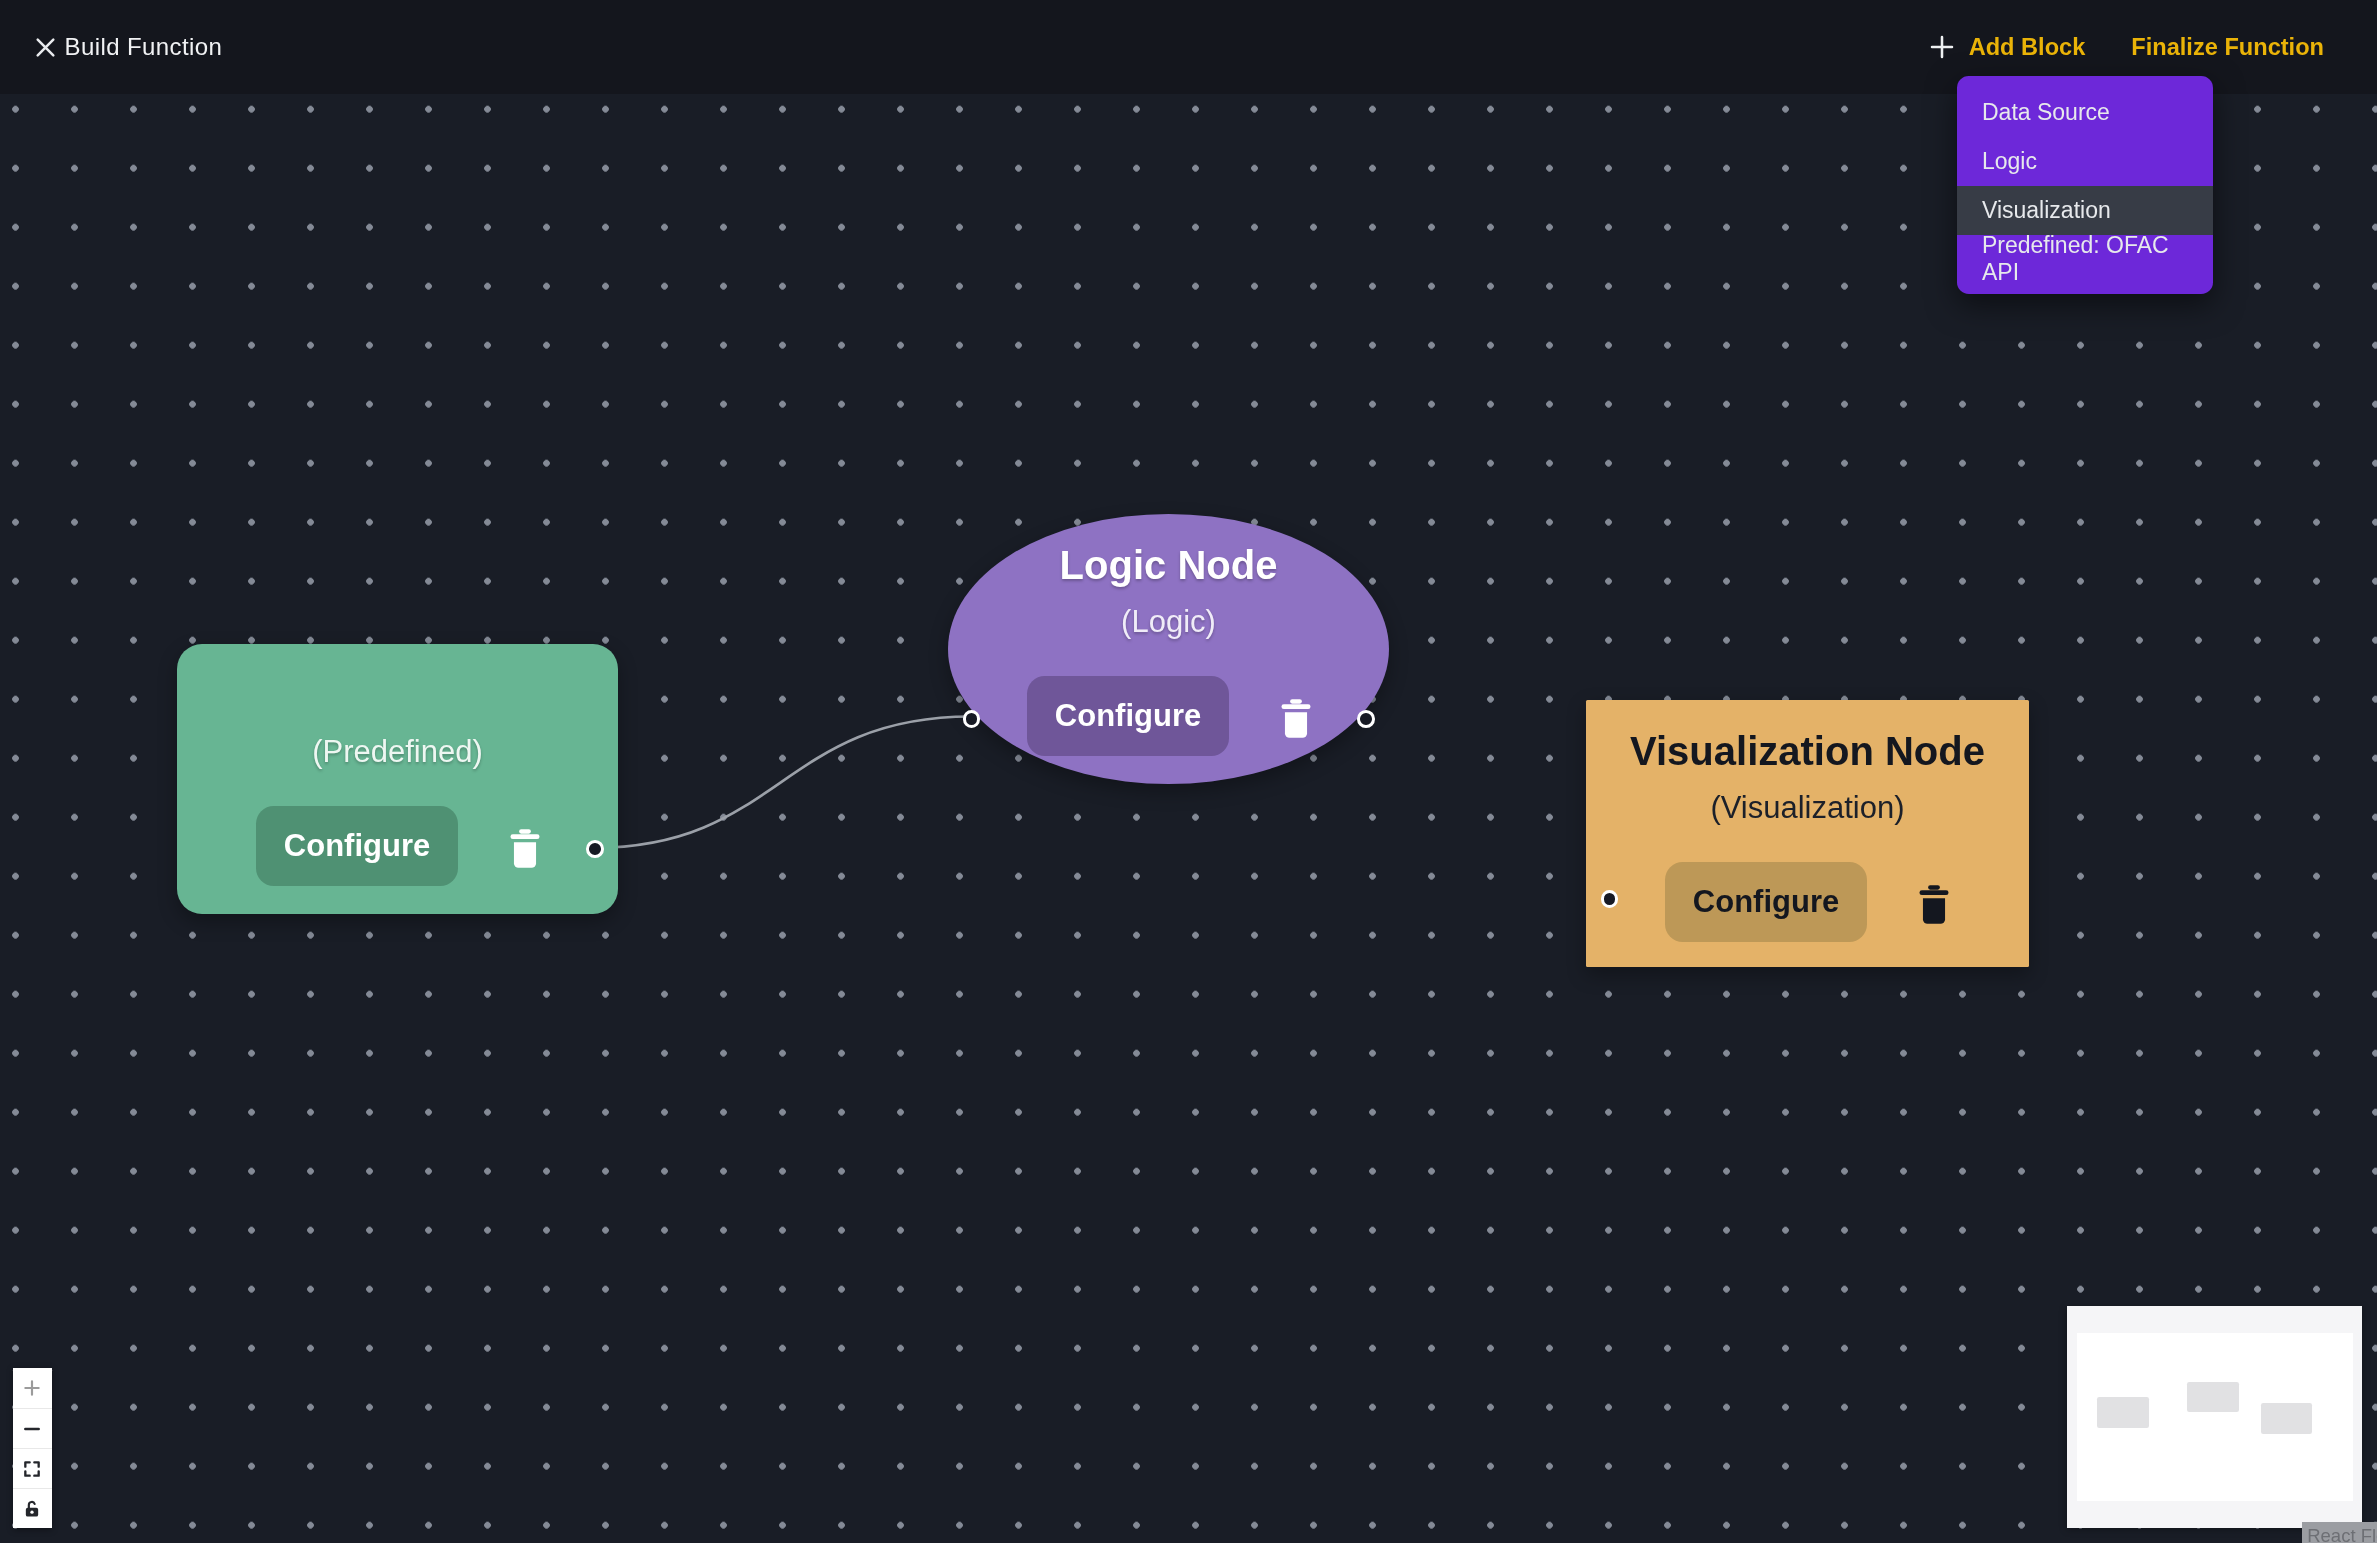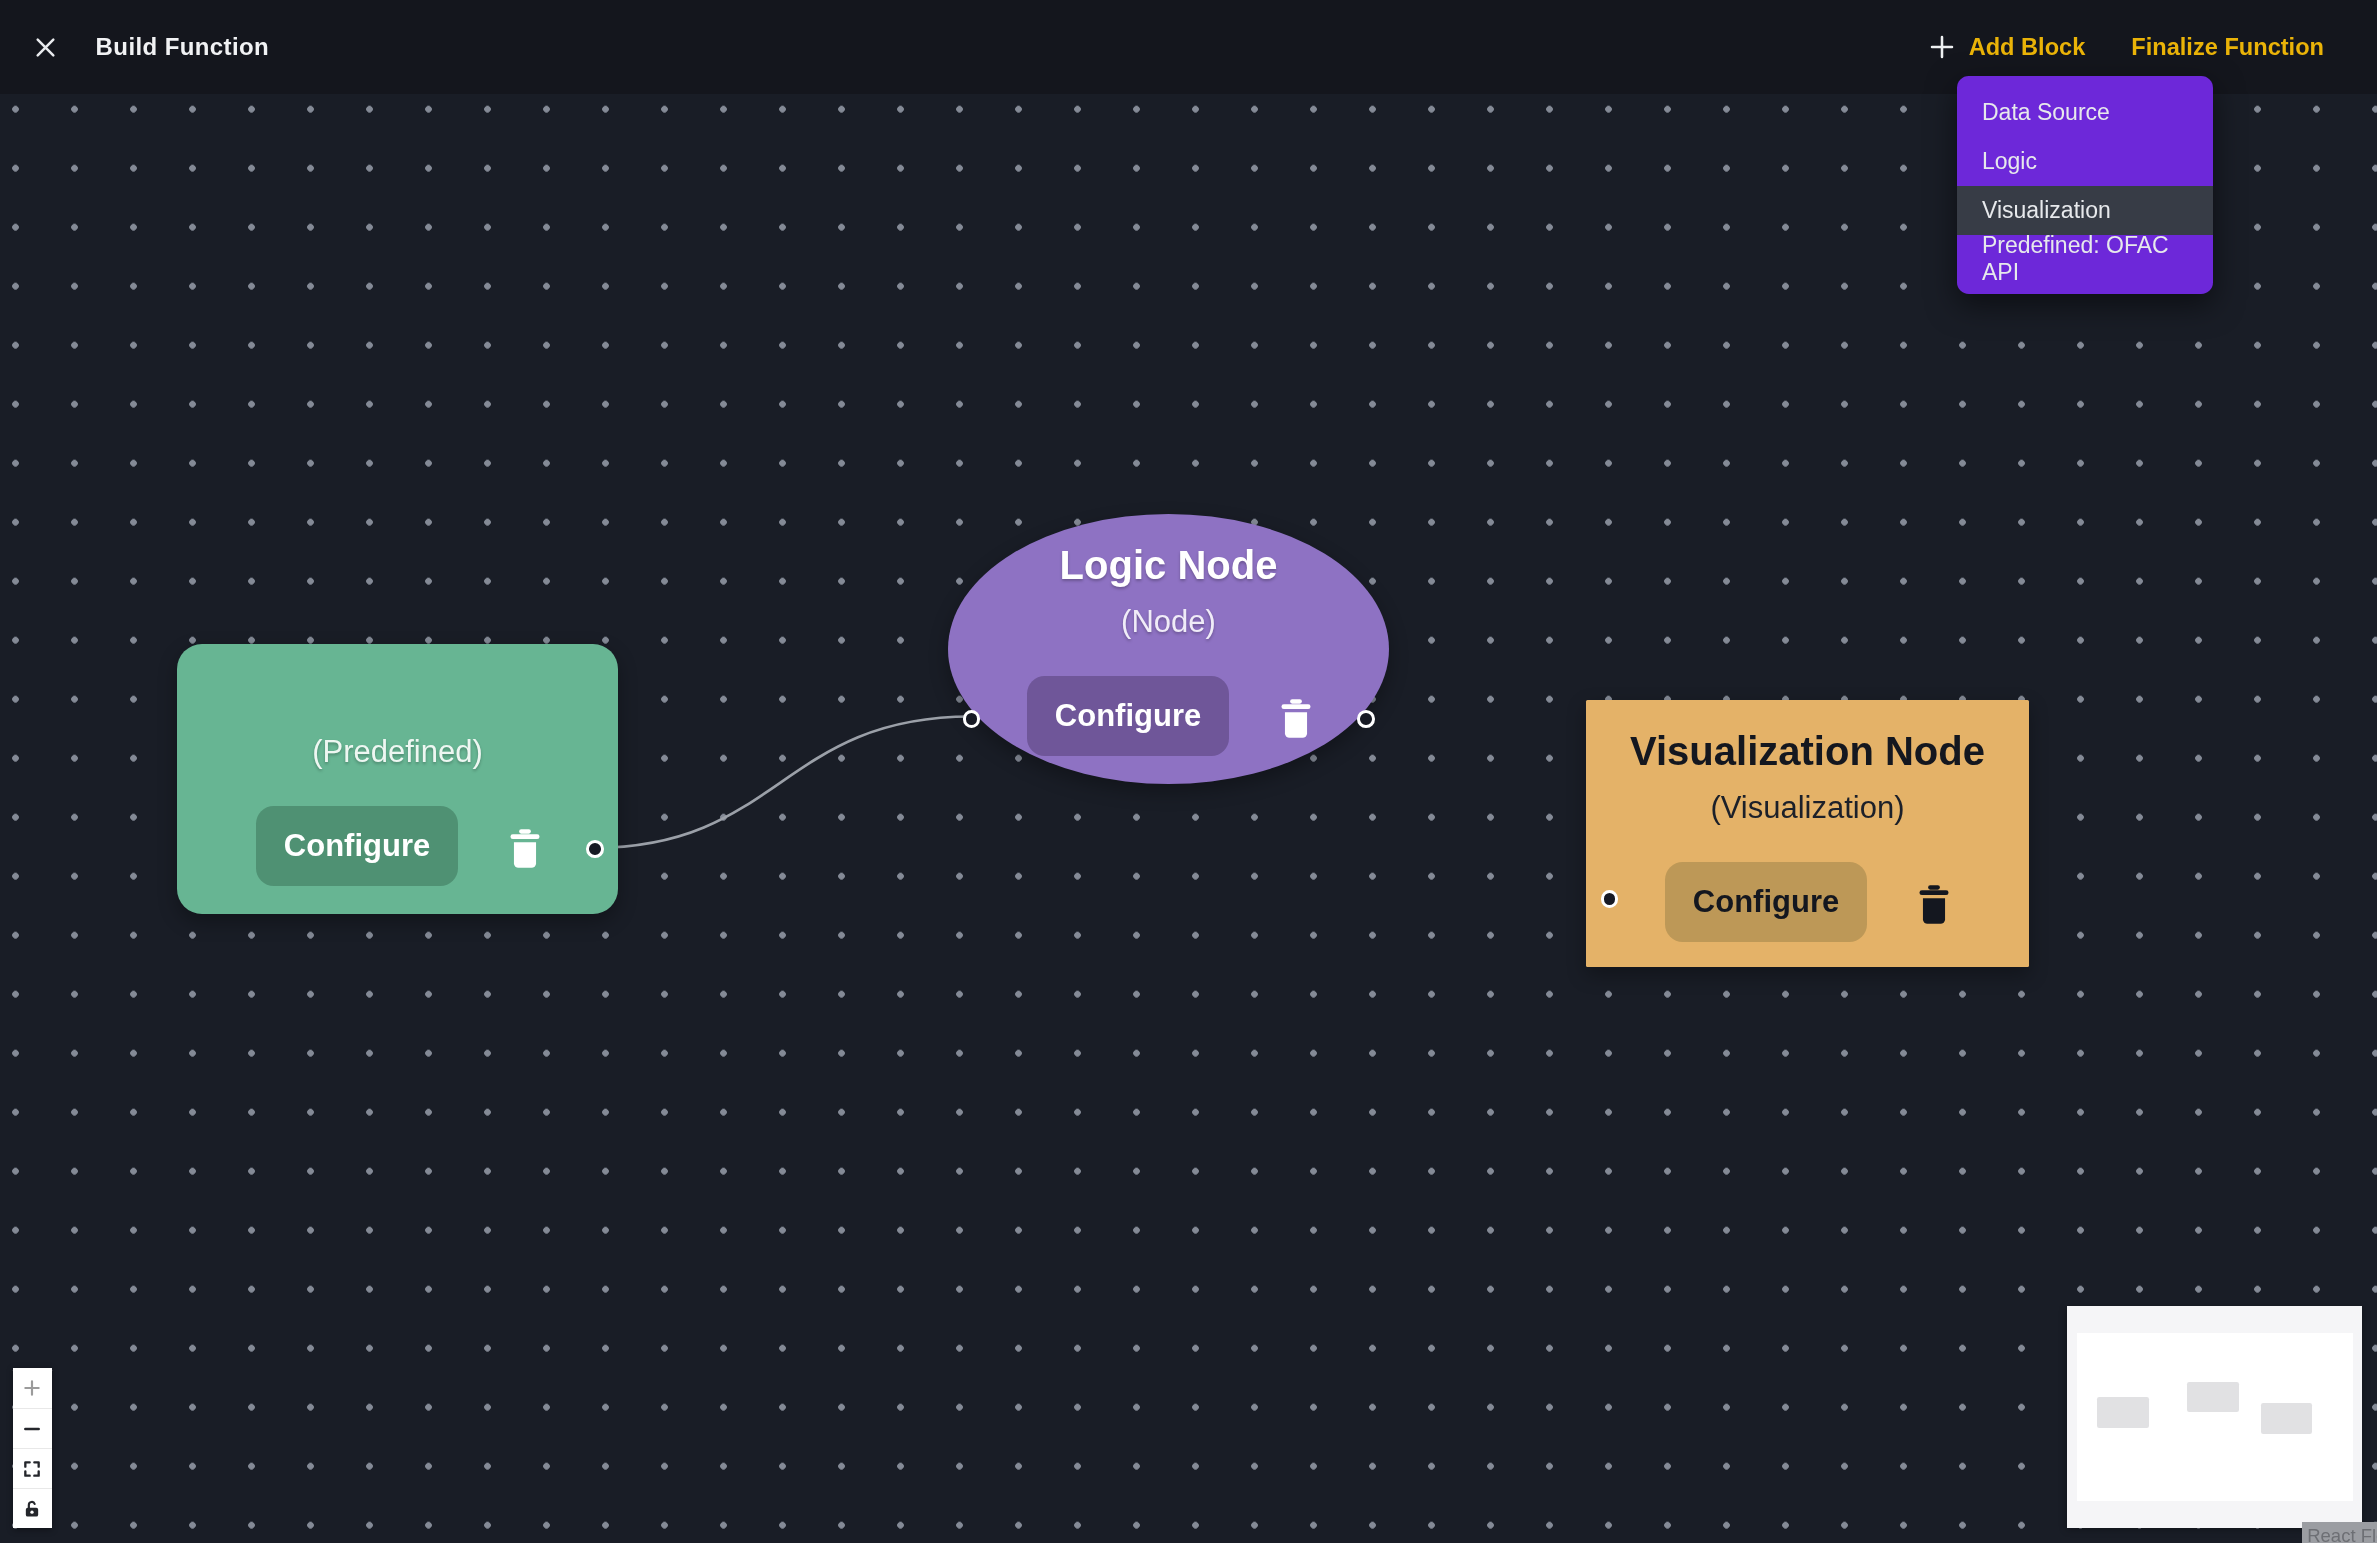--- a/index.html
+++ b/index.html
@@ -22,21 +22,21 @@
 
   
   .header {
     position:absolute; top:0; left:0; right:0; height:94px;
     background:#14161d; display:flex; align-items:center; z-index:40;
   }
   .close-btn {
     margin-left:26.6px; width:38px; height:38px; display:flex;
     align-items:center; justify-content:center; cursor:pointer; background:none; border:none;
   }
-  .header-title { margin-left:31px; font-size:24px; font-weight:700; color:#f1f2f4; letter-spacing:0.4px; }
+  .header-title { font-size:24px; font-weight:400; color:#f1f2f4; letter-spacing:0.4px; }
   .header-actions { margin-left:auto; margin-right:53px; display:flex; align-items:center; gap:46px; }
   .hdr-btn {
     display:flex; align-items:center; gap:11px; background:none; border:none;
     font-family:inherit; font-size:23.6px; font-weight:700; color:#eab308; cursor:pointer;
   }
 
   
   .menu {
     position:absolute; left:1957px; top:76px; width:256px; z-index:50;
     background:#6d28d9; border-radius:11.8px; padding:11.8px 0 10.3px 0;
@@ -142,21 +142,21 @@
           <rect x="7.6" y="1.6" width="6.8" height="2.6" rx="1.2"></rect>
           <rect x="2.6" y="4.6" width="16.8" height="2.7" rx="1.35"></rect>
           <path d="M4.6 9.2 h12.8 v12.2 a2.6 2.6 0 0 1 -2.6 2.6 h-7.6 a2.6 2.6 0 0 1 -2.6 -2.6 Z"></path>
         </svg>
       </button>
       <div class="handle handle-right"></div>
     </div>
 
     <div class="node node-1 node-ellipse light-text" style="--node-bg: #8e72c3; --node-btn: #6f5699; --node-text: #ffffff; --node-sub: #f0ecf8;">
       <div class="node-title">Logic Node</div>
-      <div class="node-subtitle">(Node)</div>
+      <div class="node-subtitle">(Logic)</div>
       <button class="configure-btn">Configure</button>
       <button class="trash-btn">
         <svg viewBox="0 0 22 25">
           <rect x="7.6" y="1.6" width="6.8" height="2.6" rx="1.2"></rect>
           <rect x="2.6" y="4.6" width="16.8" height="2.7" rx="1.35"></rect>
           <path d="M4.6 9.2 h12.8 v12.2 a2.6 2.6 0 0 1 -2.6 2.6 h-7.6 a2.6 2.6 0 0 1 -2.6 -2.6 Z"></path>
         </svg>
       </button>
       <div class="handle handle-left"></div>
       <div class="handle handle-right"></div>

